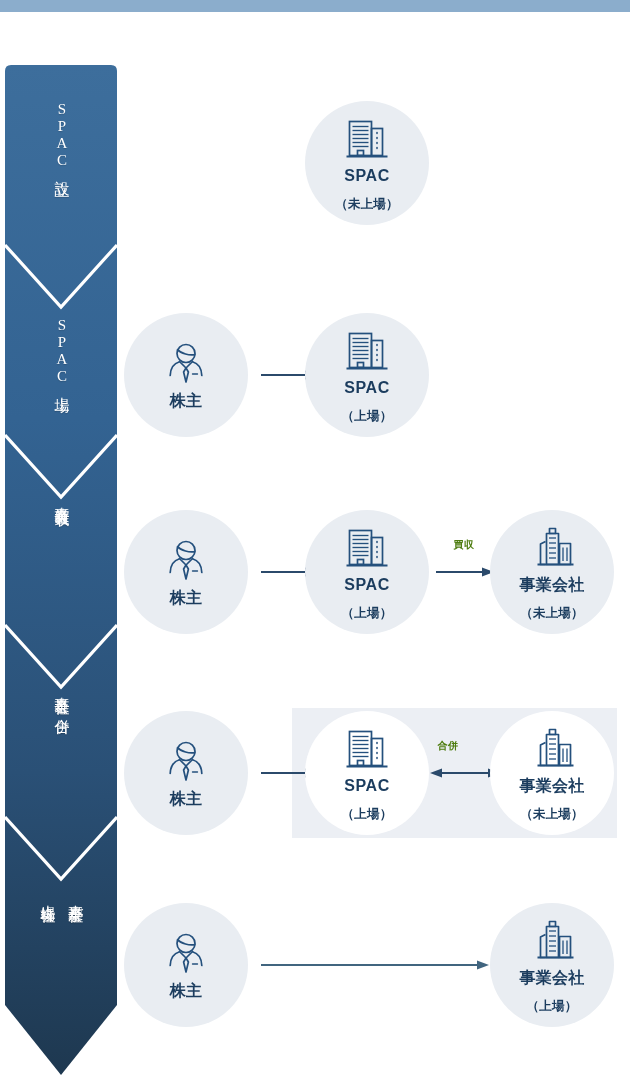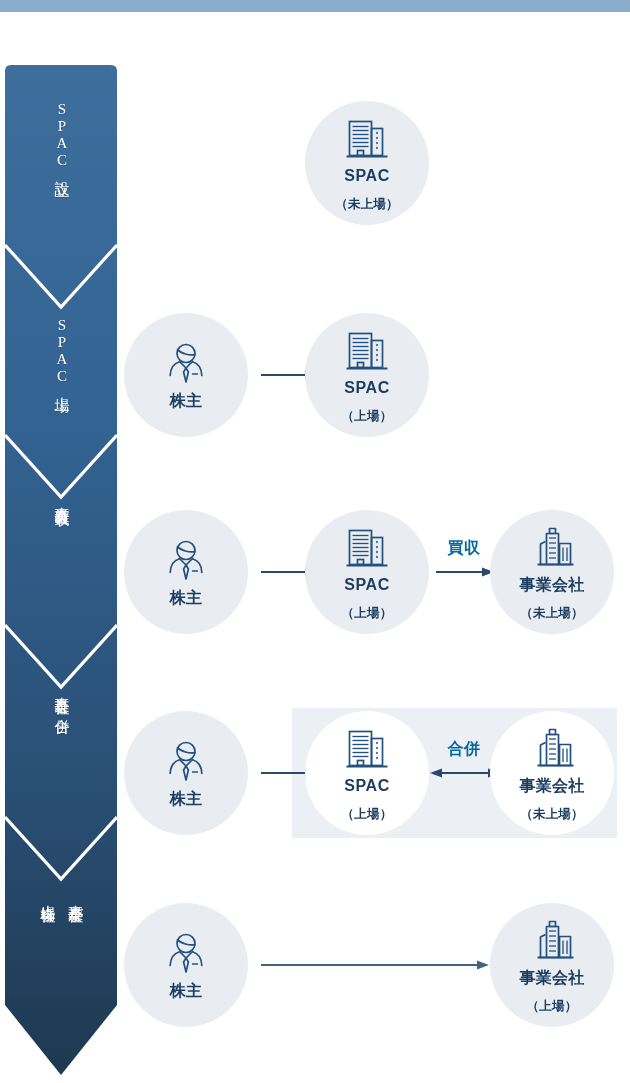--- a/index.html
+++ b/index.html
@@ -38,21 +38,21 @@
     color:#1b3c5e;font-size:16px;font-weight:bold;line-height:1.22;text-align:center;
     letter-spacing:.2px;
   }
   .node .lbl.sub{font-size:12.5px;margin-top:11px;}
   .node .lbl.latin{font-size:16px;letter-spacing:.6px;}
 
   
   .arrow{position:absolute;height:20px;}
   .arrow svg{display:block;overflow:visible;}
   .arrow-label{
-    position:absolute;color:#0369a1;font-size:16px;font-weight:bold;
+    position:absolute;color:#4d7c0f;font-size:10px;font-weight:bold;
     text-align:center;letter-spacing:.5px;white-space:nowrap;
   }
 
   .mergebox{position:absolute;background:#eceff4;}
 </style>
 </head>
 <body>
 
 <div class="topbar"></div>
 
@@ -318,21 +318,21 @@
           </g>
           <rect x="11.5" y="34.5" width="6" height="5"></rect>
           <line x1="0.5" y1="40.5" x2="41.5" y2="40.5" stroke-width="1.9"></line>
         </g>
       </svg>
     </span>
     <span class="lbl latin">SPAC</span>
     <span class="lbl sub">（上場）</span>
   </div>
 
-  <div class="arrow-label" style="left:316px;top:28px;width:60px;">合併</div>
+  <div class="arrow-label" style="left:300px;top:28px;width:60px;">合併</div>
   <div class="arrow" style="left:312px;top:55px;width:70px;">
     <svg width="70" height="14" viewBox="0 0 70 14">
       <line x1="10" y1="7" x2="60" y2="7" stroke="#2b4a6b" stroke-width="1.9"></line>
       <path d="M0,7 L12,2.4 L12,11.6 Z" fill="#2b4a6b"></path>
       <path d="M70,7 L58,2.4 L58,11.6 Z" fill="#2b4a6b"></path>
     </svg>
   </div>
 
   <div class="node onwhite" style="left:372px;top:0;">
     <span class="icon">

